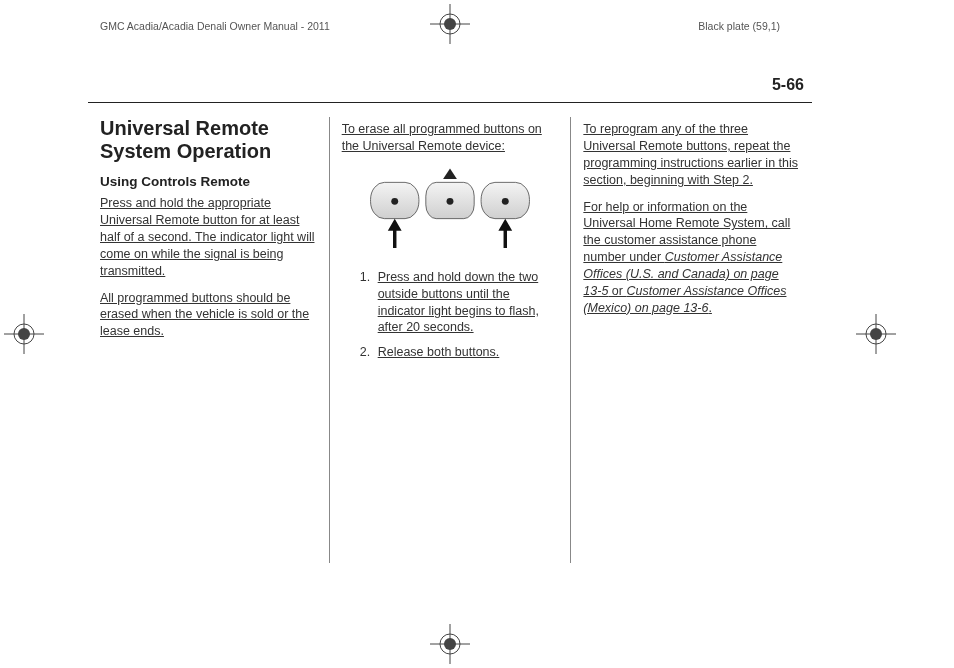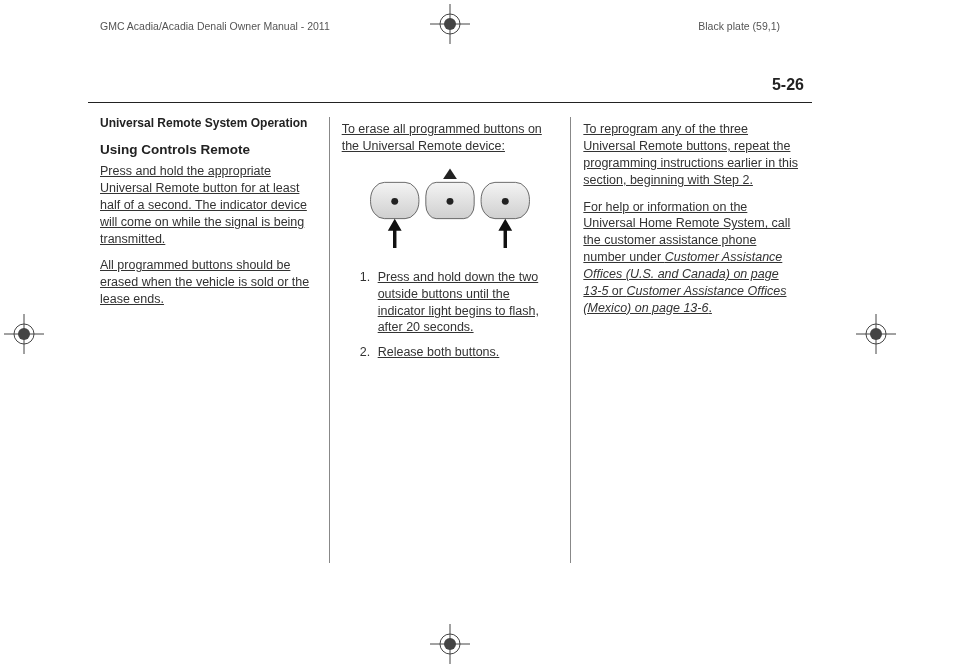--- a/index.html
+++ b/index.html
@@ -18,21 +18,21 @@
 
   .sheet { position: absolute; top: 62px; left: 88px; right: 88px; bottom: 62px; border: none; }
   .running-head { display: flex; justify-content: flex-end; align-items: baseline; gap: 30px; font-weight: bold; font-size: 16px; color: #222; padding: 14px 8px 8px 8px; border-bottom: 1.5px solid #222; }
   .running-head .section-title { letter-spacing: 0.2px; }
   .running-head .pagenum { }
 
   .columns { display: flex; gap: 0; padding-top: 14px; height: 460px; }
   .col { flex: 1 1 0; padding: 0 12px; font-size: 12.5px; line-height: 1.35; color: #333; }
   .col + .col { border-left: 1px solid #888; }
 
-  h2.topic { font-size: 12px; font-weight: bold; color: #222; margin-bottom: 10px; line-height: 1.15; }
+  h2.topic { font-size: 20px; font-weight: bold; color: #222; margin-bottom: 10px; line-height: 1.15; }
   h3.subhead { font-size: 13.5px; font-weight: bold; color: #222; margin: 10px 0 4px 0; }
   p { margin: 4px 0 10px 0; text-decoration: underline; }
 
   ol.steps { list-style: decimal; padding-left: 20px; margin: 6px 12px; text-decoration: underline; }
   ol.steps li { margin-bottom: 8px; padding-left: 4px; }
 
   .illus { display: flex; justify-content: center; margin: 10px 0 14px 0; }
   .illus svg { width: 190px; height: 90px; }
 
   .italic { font-style: italic; }
@@ -83,29 +83,29 @@
       </svg>
   </div>
 
   <div class="top-info">
     <span>GMC Acadia/Acadia Denali Owner Manual - 2011</span>
     <span>Black plate (59,1)</span>
   </div>
 
   <div class="sheet">
     <div class="running-head">
-      <span class="pagenum">5-26</span>
+      <span class="pagenum">5-66</span>
     </div>
 
     <div class="columns">
 
       <div class="col">
         <h2 class="topic">Universal Remote System Operation</h2>
         <h3 class="subhead">Using Controls Remote</h3>
-        <p>Press and hold the appropriate Universal Remote button for at least half of a second. The indicator device will come on while the signal is being transmitted.</p>
+        <p>Press and hold the appropriate Universal Remote button for at least half of a second. The indicator light will come on while the signal is being transmitted.</p>
         <p>All programmed buttons should be erased when the vehicle is sold or the lease ends.</p>
       </div>
 
       <div class="col">
         <p>To erase all programmed buttons on the Universal Remote device:</p>
 
         <div class="illus">
           <svg viewBox="0 0 220 100">
             <defs>
               <linearGradient id="g" x1="0" x2="0" y1="0" y2="1">

